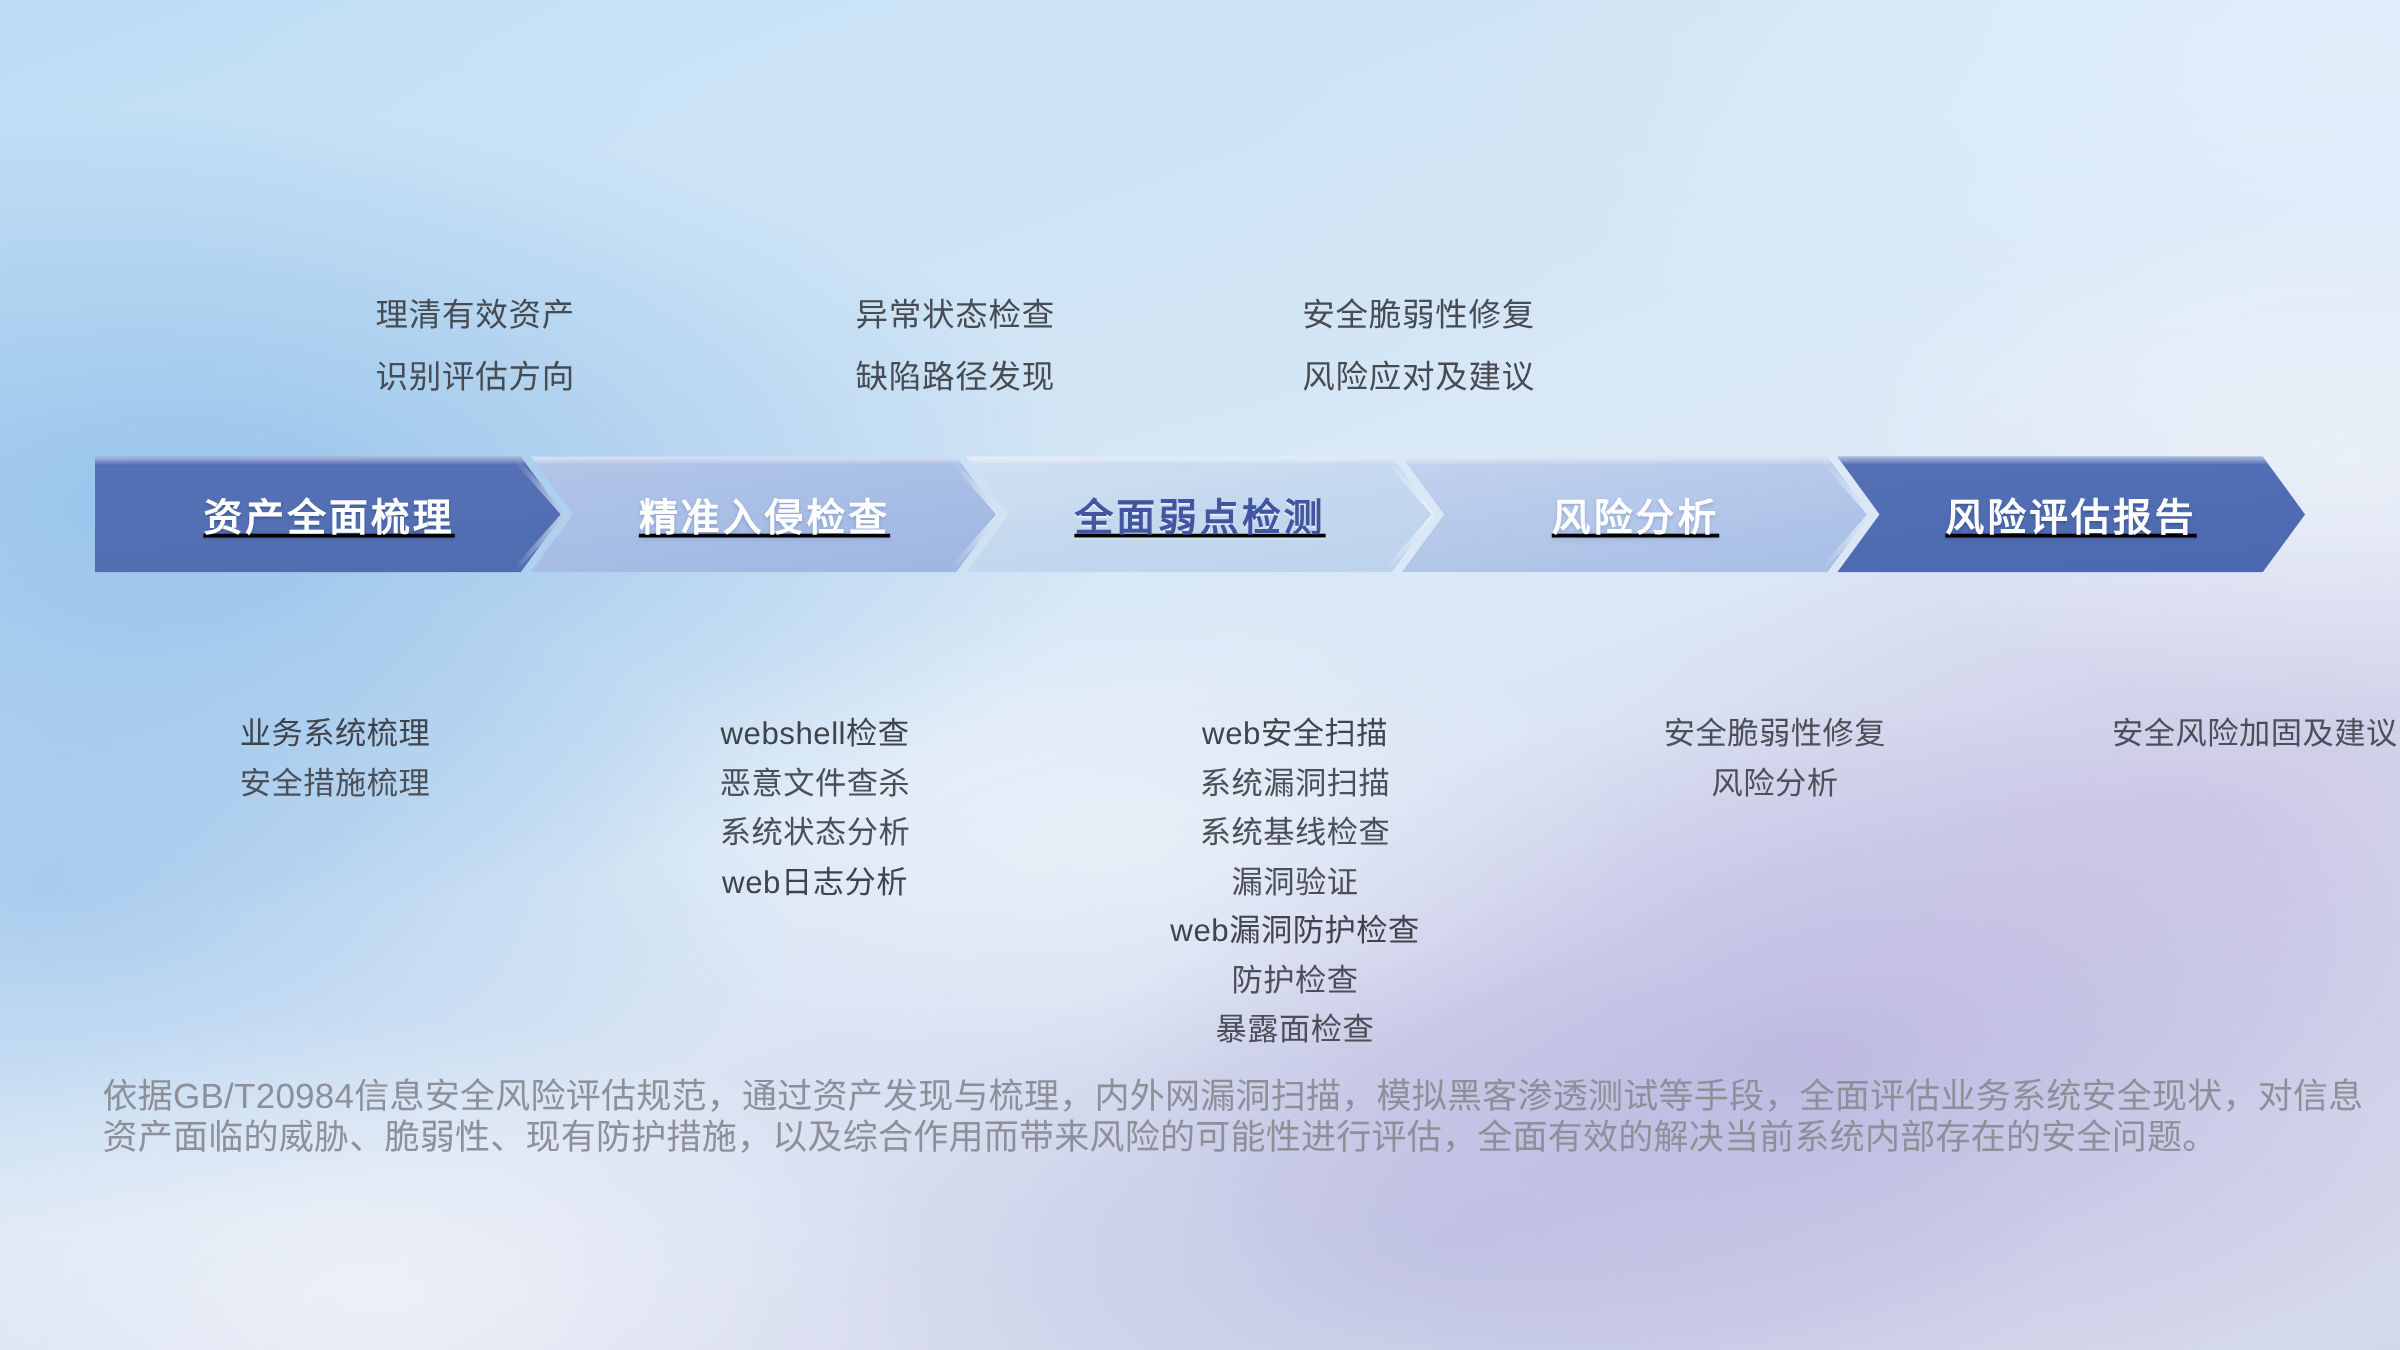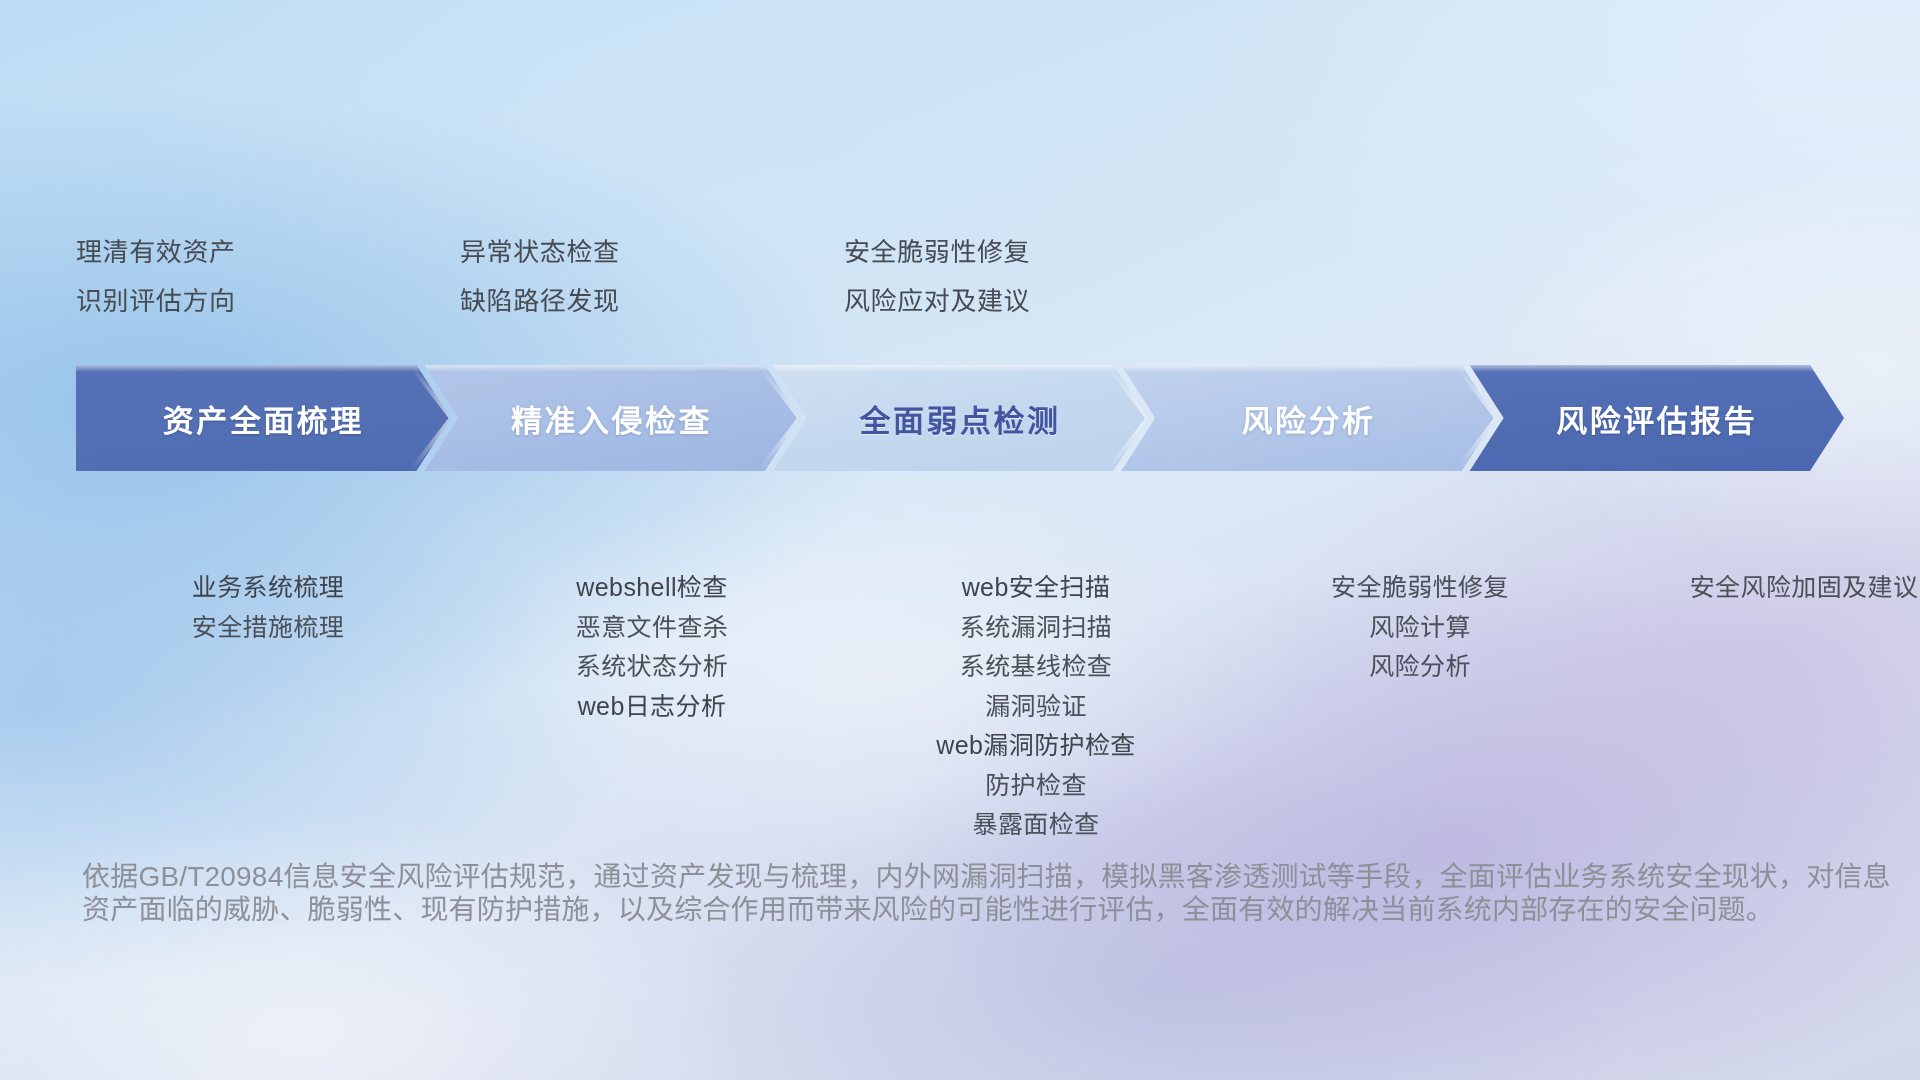--- a/index.html
+++ b/index.html
@@ -34,40 +34,41 @@
 
   
   .cols{
     position:absolute; left:76px; right:76px;
     display:grid;
     grid-template-columns:repeat(5,1fr);
   }
 
   
   #top-captions{ top:228px; }
-  .top-col{ text-align:left; }
+  .top-col{ text-align:right; }
   .top-line{
     font-size:26px; line-height:49px; color:#474b52;
     letter-spacing:.6px; white-space:nowrap;
   }
 
   
   #chevron-band{
     position:absolute; left:76px; top:365px;
     width:1768px; height:93px;
     display:flex;
   }
   .chev{
     position:relative;
     flex:1 1 0;
-    height:106px;
+    height:93px;
     display:flex; align-items:center; justify-content:center;
     margin-right:-26px;
     -webkit-clip-path:polygon(0 0, calc(100% - 34px) 0, 100% 50%, calc(100% - 34px) 100%, 0 100%, 34px 50%);
     clip-path:polygon(0 0, calc(100% - 34px) 0, 100% 50%, calc(100% - 34px) 100%, 0 100%, 34px 50%);
+    text-decoration:underline;
   }
   
   .chev.first{
     -webkit-clip-path:polygon(0 0, calc(100% - 34px) 0, 100% 50%, calc(100% - 34px) 100%, 0 100%);
     clip-path:polygon(0 0, calc(100% - 34px) 0, 100% 50%, calc(100% - 34px) 100%, 0 100%);
   }
   .chev:last-child{ margin-right:0; }
 
   
   .chev .fill{
@@ -189,21 +190,20 @@
         <div class="bot-line lead">web安全扫描</div>
         <div class="bot-line">系统漏洞扫描</div>
         <div class="bot-line">系统基线检查</div>
         <div class="bot-line">漏洞验证</div>
         <div class="bot-line lead">web漏洞防护检查</div>
         <div class="bot-line">防护检查</div>
         <div class="bot-line">暴露面检查</div>
       </div>
       <div class="bot-col">
         <div class="bot-line">安全脆弱性修复</div>
-        <div class="bot-line">风险计算</div>
         <div class="bot-line">风险分析</div>
       </div>
       <div class="bot-col">
         <div class="bot-line">安全风险加固及建议</div>
       </div>
     </div>
 
   <div id="footer">
     <div class="foot-line">依据GB/T20984信息安全风险评估规范，通过资产发现与梳理，内外网漏洞扫描，模拟黑客渗透测试等手段，全面评估业务系统安全现状，对信息</div>
     <div class="foot-line">资产面临的威胁、脆弱性、现有防护措施，以及综合作用而带来风险的可能性进行评估，全面有效的解决当前系统内部存在的安全问题。</div>

